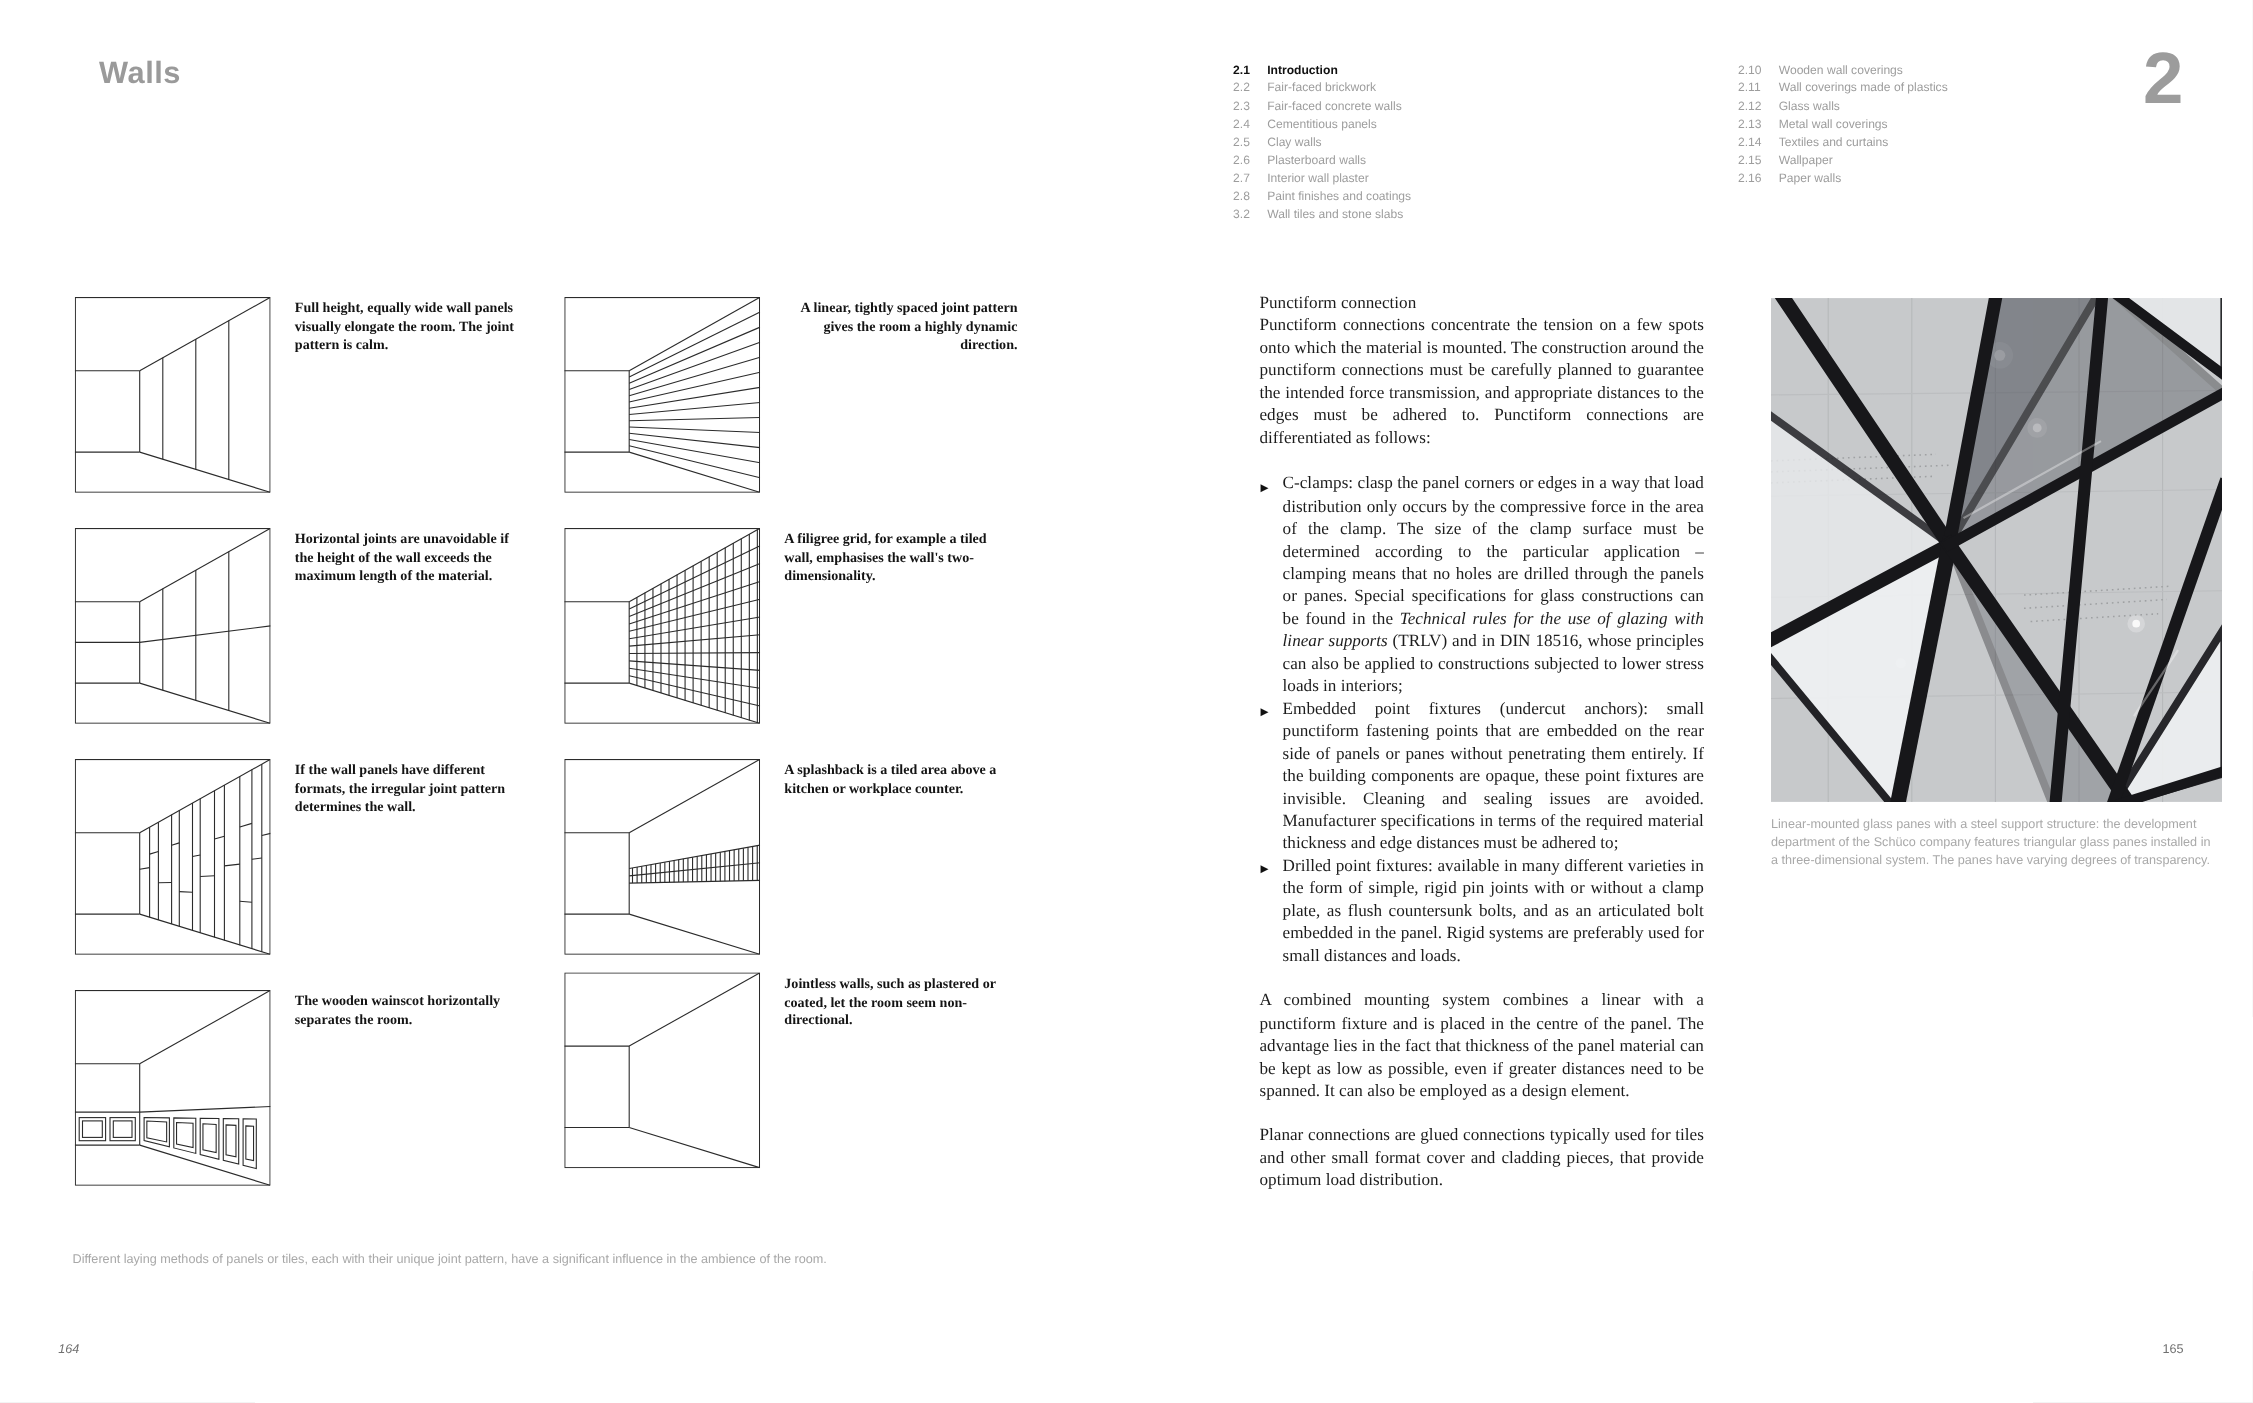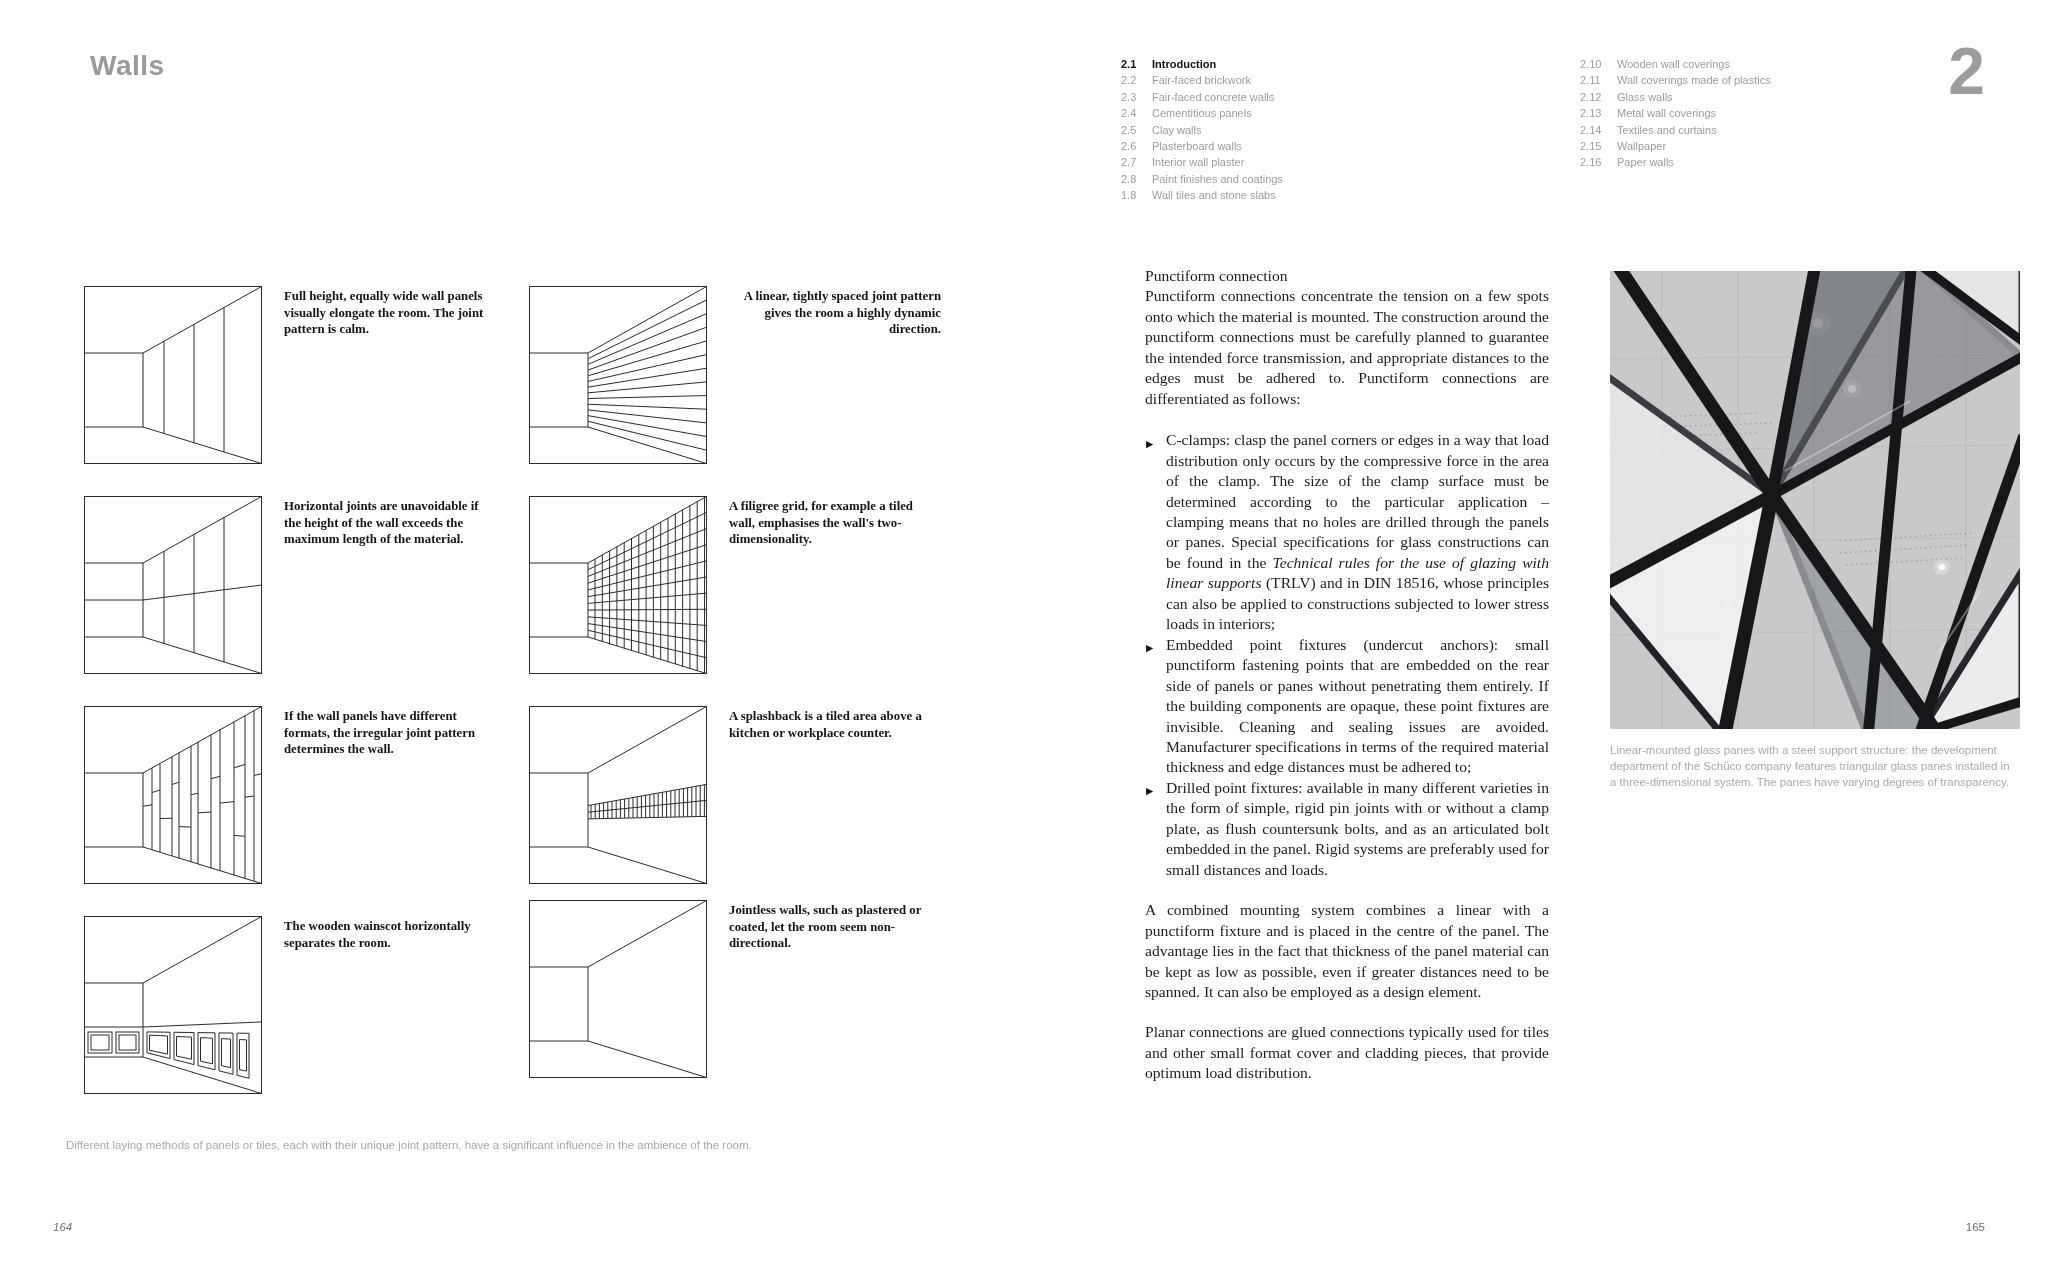--- a/index.html
+++ b/index.html
@@ -5,21 +5,21 @@
   html,body{margin:0;padding:0;background:#e9e9e9;}
   .spread{
     position:relative;width:2048px;height:1275px;background:#ffffff;
     font-family:"Liberation Sans",sans-serif;overflow:hidden;
   }
   
   .page-title{
     position:absolute;left:66px;top:50px;
     font-size:28px;font-weight:bold;color:#9a9a9a;letter-spacing:.5px;margin-left:24px;
   }
-  .fig{position:absolute;width:430px;height:180px;margin:16px;padding:0;}
+  .fig{position:absolute;width:430px;height:180px;margin:0;padding:0;}
   .fig svg{position:absolute;left:0;top:0;width:178px;height:178px;display:block;}
   .fig figcaption{
     position:absolute;left:200px;top:2px;width:212px;
     font-family:"Liberation Serif",serif;font-weight:bold;
     font-size:12.8px;line-height:16.5px;color:#141414;
   }
   svg.diagram line{stroke:#2b2b2b;stroke-width:1;fill:none;}
   svg.diagram rect,svg.diagram polygon{stroke:#2b2b2b;stroke-width:1;fill:none;}
   .bottom-caption{
     position:absolute;left:66px;top:1139px;width:900px;
@@ -306,21 +306,21 @@
       </div>
       <div class="toc-row">
         <span class="n">2.7</span>
         <span>Interior wall plaster</span>
       </div>
       <div class="toc-row">
         <span class="n">2.8</span>
         <span>Paint finishes and coatings</span>
       </div>
       <div class="toc-row">
-        <span class="n">1.8</span>
+        <span class="n">3.2</span>
         <span>Wall tiles and stone slabs</span>
       </div>
     </div>
   <div class="toc-col b" id="toc-b" style="left:1580px;">
       <div class="toc-row">
         <span class="n">2.10</span>
         <span>Wooden wall coverings</span>
       </div>
       <div class="toc-row">
         <span class="n">2.11</span>

